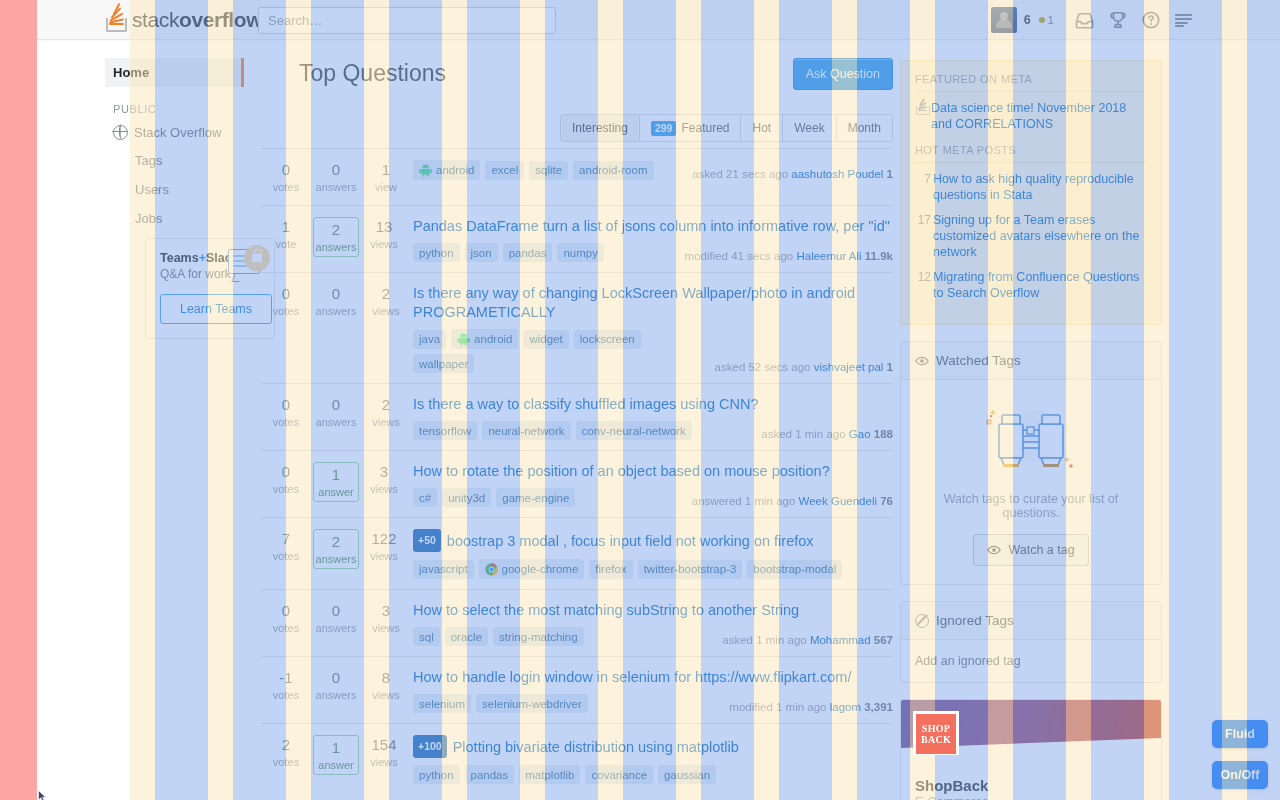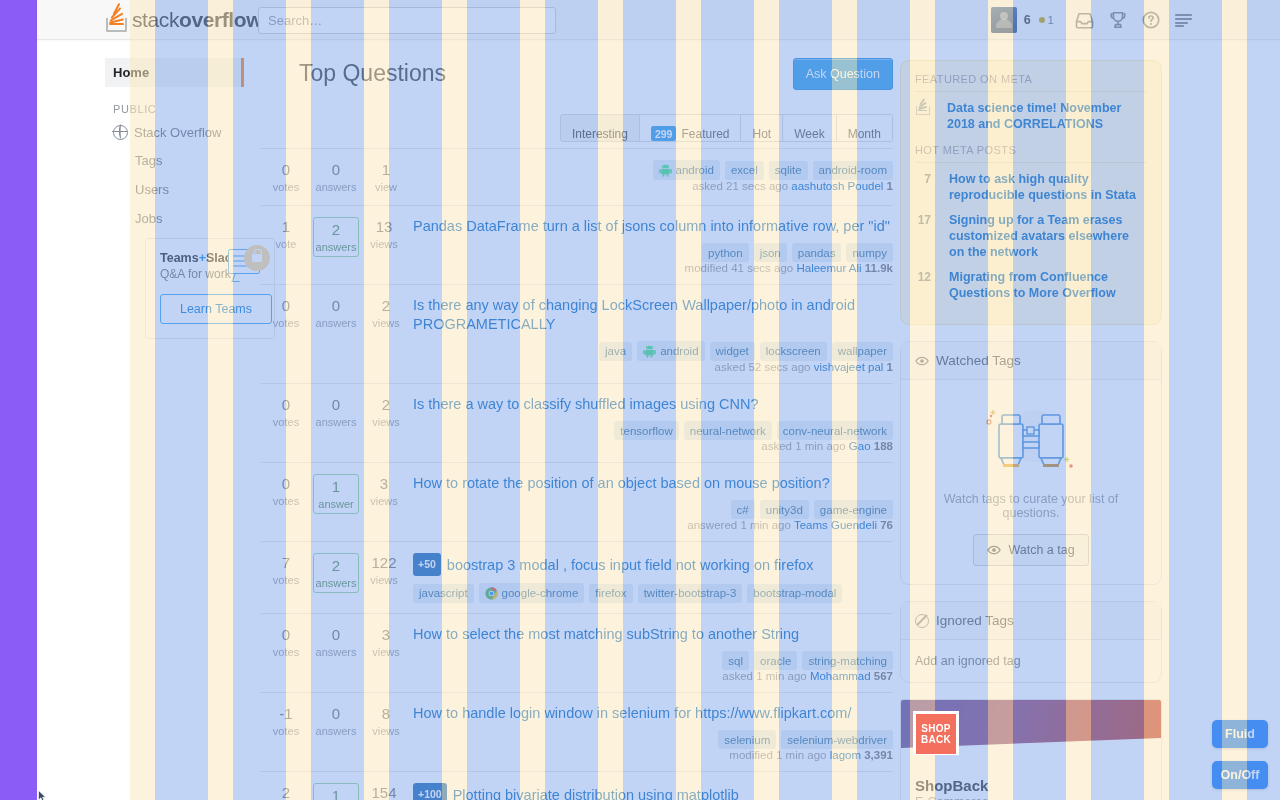--- a/index.html
+++ b/index.html
@@ -2,21 +2,21 @@
 <html><head>
 <meta charset="utf-8">
 <style>
   * { box-sizing: border-box; margin: 0; padding: 0; }
   html, body {
     width: 1280px; height: 800px;
     font-family: "Liberation Sans", sans-serif;
     background: #ffffff;
     overflow: hidden;
   }
-  #root { position: relative; width: 1280px; height: 800px; background: #8b5cf6; }
+  #root { position: relative; width: 1280px; height: 800px; background: #fca5a5; }
 
   
   .page { position: absolute; left: 37px; top: 0; width: 1243px; height: 800px; background:#fff; }
 
   
   .topbar {
     position: absolute; left: 0; top: 0; width: 1243px; height: 40px;
     background: #f8f8f8; border-bottom: 1px solid #e4e6e8;
     box-shadow: 0 1px 2px rgba(0,0,0,0.04);
   }
@@ -88,21 +88,21 @@
   .lock b::before{content:"";position:absolute;left:2px;top:-5px;width:6px;height:6px;border:1.6px solid #fff;border-bottom:none;border-radius:3px 3px 0 0;}
 
   
   .main { position: absolute; left: 224px; top: 40px; width: 632px; }
   .mhead { position: relative; height: 62px; }
   .mtitle { position:absolute; left:38px; top: 20px; font-size: 23px; color: #3b4045; font-weight: 400; }
   .askbtn { position:absolute; right: 0; top: 18px; height: 32px; padding: 0 12px; background: #2d9ae8;
     border: 1px solid #2387d4; border-radius: 3px; color: #fff; font-size: 12.5px; display:flex;align-items:center;
     font-family:"Liberation Sans",sans-serif; box-shadow: inset 0 1px 0 rgba(255,255,255,.35);}
   .tabs { position: absolute; right: 0; top: 74px; display: flex; height: 28px; border: 1px solid #d6d9dc; border-radius: 3px; overflow: hidden; }
-  .tab { display:flex; align-items:flex-end; gap:5px; padding: 0 11px; font-size: 12px; color: #535a60;
+  .tab { display:flex; align-items:center; gap:5px; padding: 0 11px; font-size: 12px; color: #535a60;
      border-right: 1px solid #d6d9dc; background: #fff; height: 100%; }
   .tab:last-child { border-right: none; }
   .tab.sel { background: #f1f2f3; color: #3b4045; }
   .tab .cnt { background: #2d9ae8; color: #fff; font-size: 10.5px; font-weight:bold; padding: 1.5px 4px; border-radius: 2px; }
 
   .qlist { position: absolute; left: 0; top: 108px; width: 632px; }
   .qrow { display: flex; border-top: 1px solid #e4e6e8; padding: 11px 0 10px 0; position: relative; }
   .qrow:first-child { border-top: 1px solid #e4e6e8; }
   .stats { width: 152px; flex: none; display: flex; padding-left: 0; }
   .stat { width: 50px; text-align: center; }
@@ -114,29 +114,29 @@
   .qtitle { font-size: 14.5px; color: #0b6cc1; line-height: 19px; margin-bottom: 7px; }
   .bounty { display:inline-block; background:#1a66b3; color:#fff; font-size:10.5px; font-weight:bold;
      padding: 2px 5px; border-radius: 3px; margin-right: 6px; vertical-align: 1.5px; }
   .tags { display: flex; flex-wrap: wrap; gap: 5px; align-items: center; }
   .tag { background: #e1ecf4; color: #39739d; font-size: 11.5px; padding: 3.5px 6px; border-radius: 3px; white-space: nowrap;
      display:flex; align-items:center; gap:4px; }
   .tagicon { width: 13px; height: 13px; flex: none; }
   .meta { font-size: 11.5px; color: #9199a1; text-align: right; margin-top: 6px; }
   .meta a { color: #0b6cc1; }
   .meta .rep2 { color: #6a737c; font-weight: bold; }
-  .qbody-flex { display: flex; justify-content: flex-start; align-items: flex-end; flex-direction: column; }
+  .qbody-flex { display: flex; justify-content: space-between; align-items: flex-end; }
 
   
   .rside { position: absolute; left: 863px; top: 60px; width: 262px; }
-  .card { border: 1px solid #e4e6e8; border-radius: 9px; background: #fff; margin-bottom: 16px; }
+  .card { border: 1px solid #e4e6e8; border-radius: 3px; background: #fff; margin-bottom: 16px; }
   .card.meta-card { background: #fdf7e2; border-color: #f1e5bc; padding: 12px 14px 14px 14px; }
   .sect-h { font-size: 11px; color: #a0a0a0; letter-spacing: .4px; padding-bottom: 6px; border-bottom: 1px solid #ece3c4; margin-bottom: 8px;}
   .sect-h2 { font-size: 11px; color: #a0a0a0; letter-spacing: .4px; padding-bottom: 6px; border-bottom: 1px solid #ece3c4; margin: 12px 0 8px 0;}
-  .meta-item { display: flex; gap: 18px; margin-bottom: 9px; font-weight: bold; }
+  .meta-item { display: flex; gap: 2px; margin-bottom: 9px; }
   .meta-item .mk { font-size: 12px; color: #848d95; width: 16px; text-align: right; flex:none; line-height: 16px; }
   .meta-item .mt { font-size: 12.5px; color: #0b6cc1; line-height: 16px; }
   .so-mini { width: 14px; height: 15px; flex: none; position: relative; }
   .so-mini i { position: absolute; background: #9ea7ad; display:block; height:1.6px; border-radius:1px;}
   .so-mini .s1{left:3px;top:1px;width:8px;transform:rotate(-55deg);}
   .so-mini .s2{left:3px;top:4px;width:9px;transform:rotate(-35deg);}
   .so-mini .s3{left:3px;top:7px;width:9px;transform:rotate(-16deg);}
   .so-mini .s4{left:3px;top:9.5px;width:9px;}
   .so-mini::after{content:"";position:absolute;left:1px;top:6px;width:12px;height:8px;border:1.6px solid #b4bcc2;border-top:none;}
 
@@ -148,21 +148,21 @@
   .wbtn { display: inline-flex; align-items: center; gap: 7px; border: 1px solid #c8ccd0; border-radius: 3px;
     background: #f7f8f8; padding: 8px 13px; font-size: 12.5px; color: #535a60; font-family:"Liberation Sans",sans-serif;}
   .ig-b { padding: 14px; font-size: 12.5px; color: #6a737c; }
   .eye { width: 14px; height: 14px; flex:none; }
   .ban { width: 14px; height: 14px; border: 1.8px solid #848d95; border-radius: 50%; position: relative; flex:none;}
   .ban::after{content:"";position:absolute;left:-1.3px;top:4.4px;width:14px;height:1.8px;background:#848d95;transform:rotate(-45deg);}
 
   
   .jobcard { border: 1px solid #e4e6e8; border-radius: 3px; overflow: hidden; background:#fff; }
   .jobhero { height: 55px; position: relative; overflow: hidden;
-    background: linear-gradient(100deg, #6b4b8f 0%, #8d4a7e 40%, #c0392b 100%); }
+    background: linear-gradient(100deg, #6b4b8f 0%, #8d4a7e 40%, #c0392b 100%); font-family: Liberation Serif, serif; }
   .jobhero::after { content:""; position: absolute; left:0; bottom:-1px; width:100%; height:18px;
     background: #fff; clip-path: polygon(0 100%, 0 55%, 100% 0, 100% 100%); }
   .joblogo { position: absolute; left: 12px; top: 11px; width: 46px; height: 46px; background: #f2705d;
      border: 3px solid #fff; display:flex; flex-direction:column; align-items:center; justify-content:center;
      color:#fff; font-size: 10px; font-weight: bold; line-height: 11px; letter-spacing:.3px; z-index:2;}
   .jobbody { padding: 22px 14px 12px 14px; }
   .jobco { font-size: 15px; color: #2f3337; font-weight: bold; }
   .jobcat { font-size: 12.5px; color: #9199a1; margin-top: 1px; margin-bottom: 14px;}
 
   
@@ -476,21 +476,21 @@
                   <span class="tag">
                     <span>c#</span>
                   </span>
                   <span class="tag">
                     <span>unity3d</span>
                   </span>
                   <span class="tag">
                     <span>game-engine</span>
                   </span>
                 </div>
-                <div class="meta" style="margin-top:0;white-space:nowrap;padding-left:8px"><span>answered 1 min ago</span> <a href="#" style="color:#0b6cc1;text-decoration:none">Teams Guendeli</a> <span class="rep2">76</span></div>
+                <div class="meta" style="margin-top:0;white-space:nowrap;padding-left:8px"><span>answered 1 min ago</span> <a href="#" style="color:#0b6cc1;text-decoration:none">Week Guendeli</a> <span class="rep2">76</span></div>
               </div>
             </div>
           </div>
           <div class="qrow">
             <div class="stats">
               <div class="stat">
                 <div class="n">7</div>
                 <div class="l">votes</div>
               </div>
               <div class="stat boxed">
@@ -652,21 +652,21 @@
             <div class="meta-item">
               <span class="mk">7</span>
               <span class="mt">How to ask high quality reproducible questions in Stata</span>
             </div>
             <div class="meta-item">
               <span class="mk">17</span>
               <span class="mt">Signing up for a Team erases customized avatars elsewhere on the network</span>
             </div>
             <div class="meta-item">
               <span class="mk">12</span>
-              <span class="mt">Migrating from Confluence Questions to More Overflow</span>
+              <span class="mt">Migrating from Confluence Questions to Search Overflow</span>
             </div>
           </div>
     </div>
 
     <div class="card">
       <div class="card-h">
         <span class="eye">
           <svg width="14" height="14" viewBox="0 0 16 16">
                 <path d="M1 8s2.6-4.2 7-4.2S15 8 15 8s-2.6 4.2-7 4.2S1 8 1 8z" fill="none" stroke="#6a737c" stroke-width="1.5"></path>
                 <circle cx="8" cy="8" r="2.1" fill="#6a737c"></circle>

